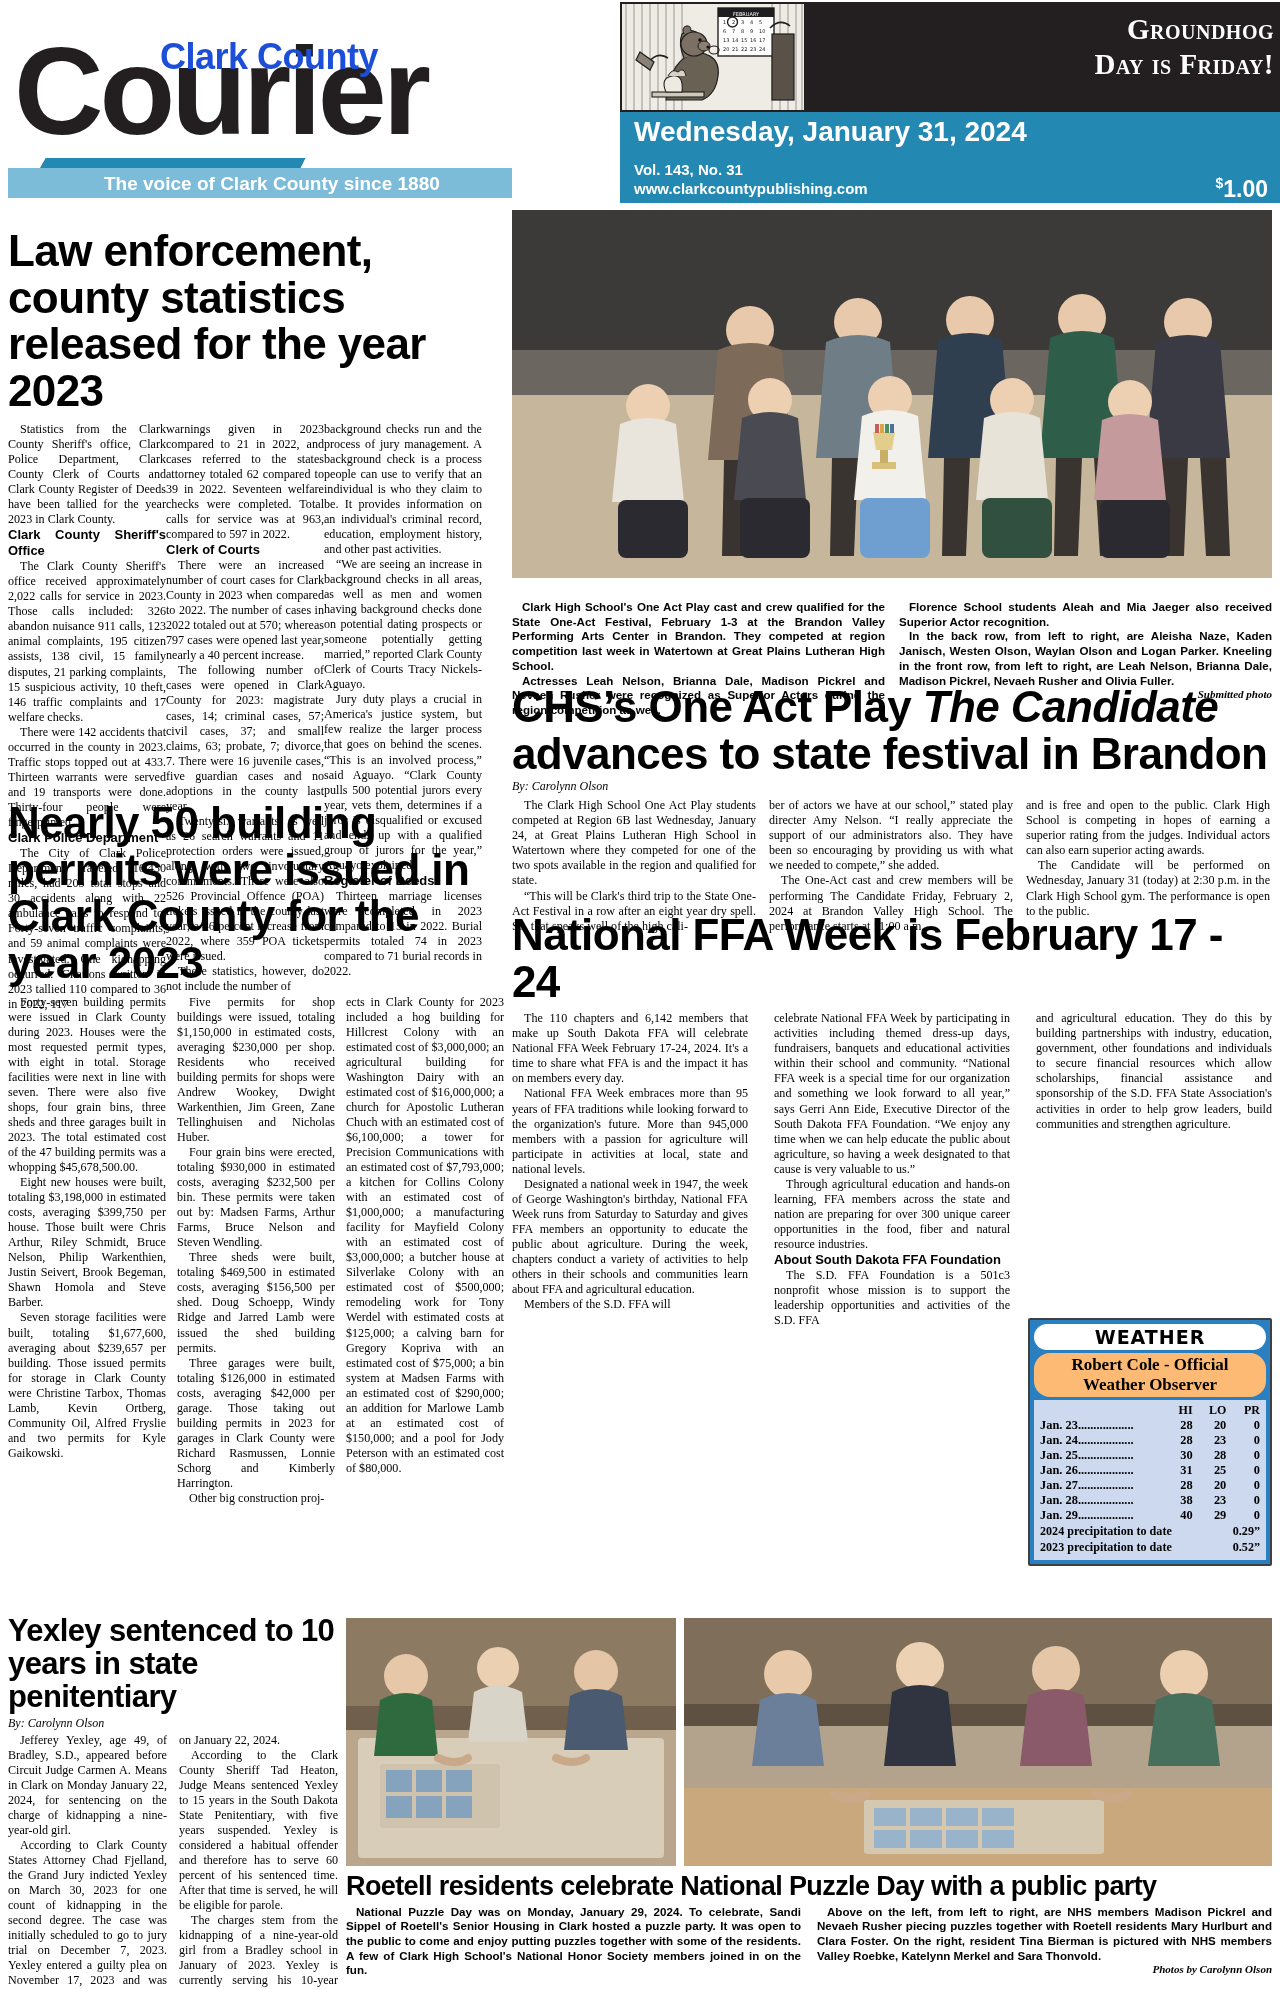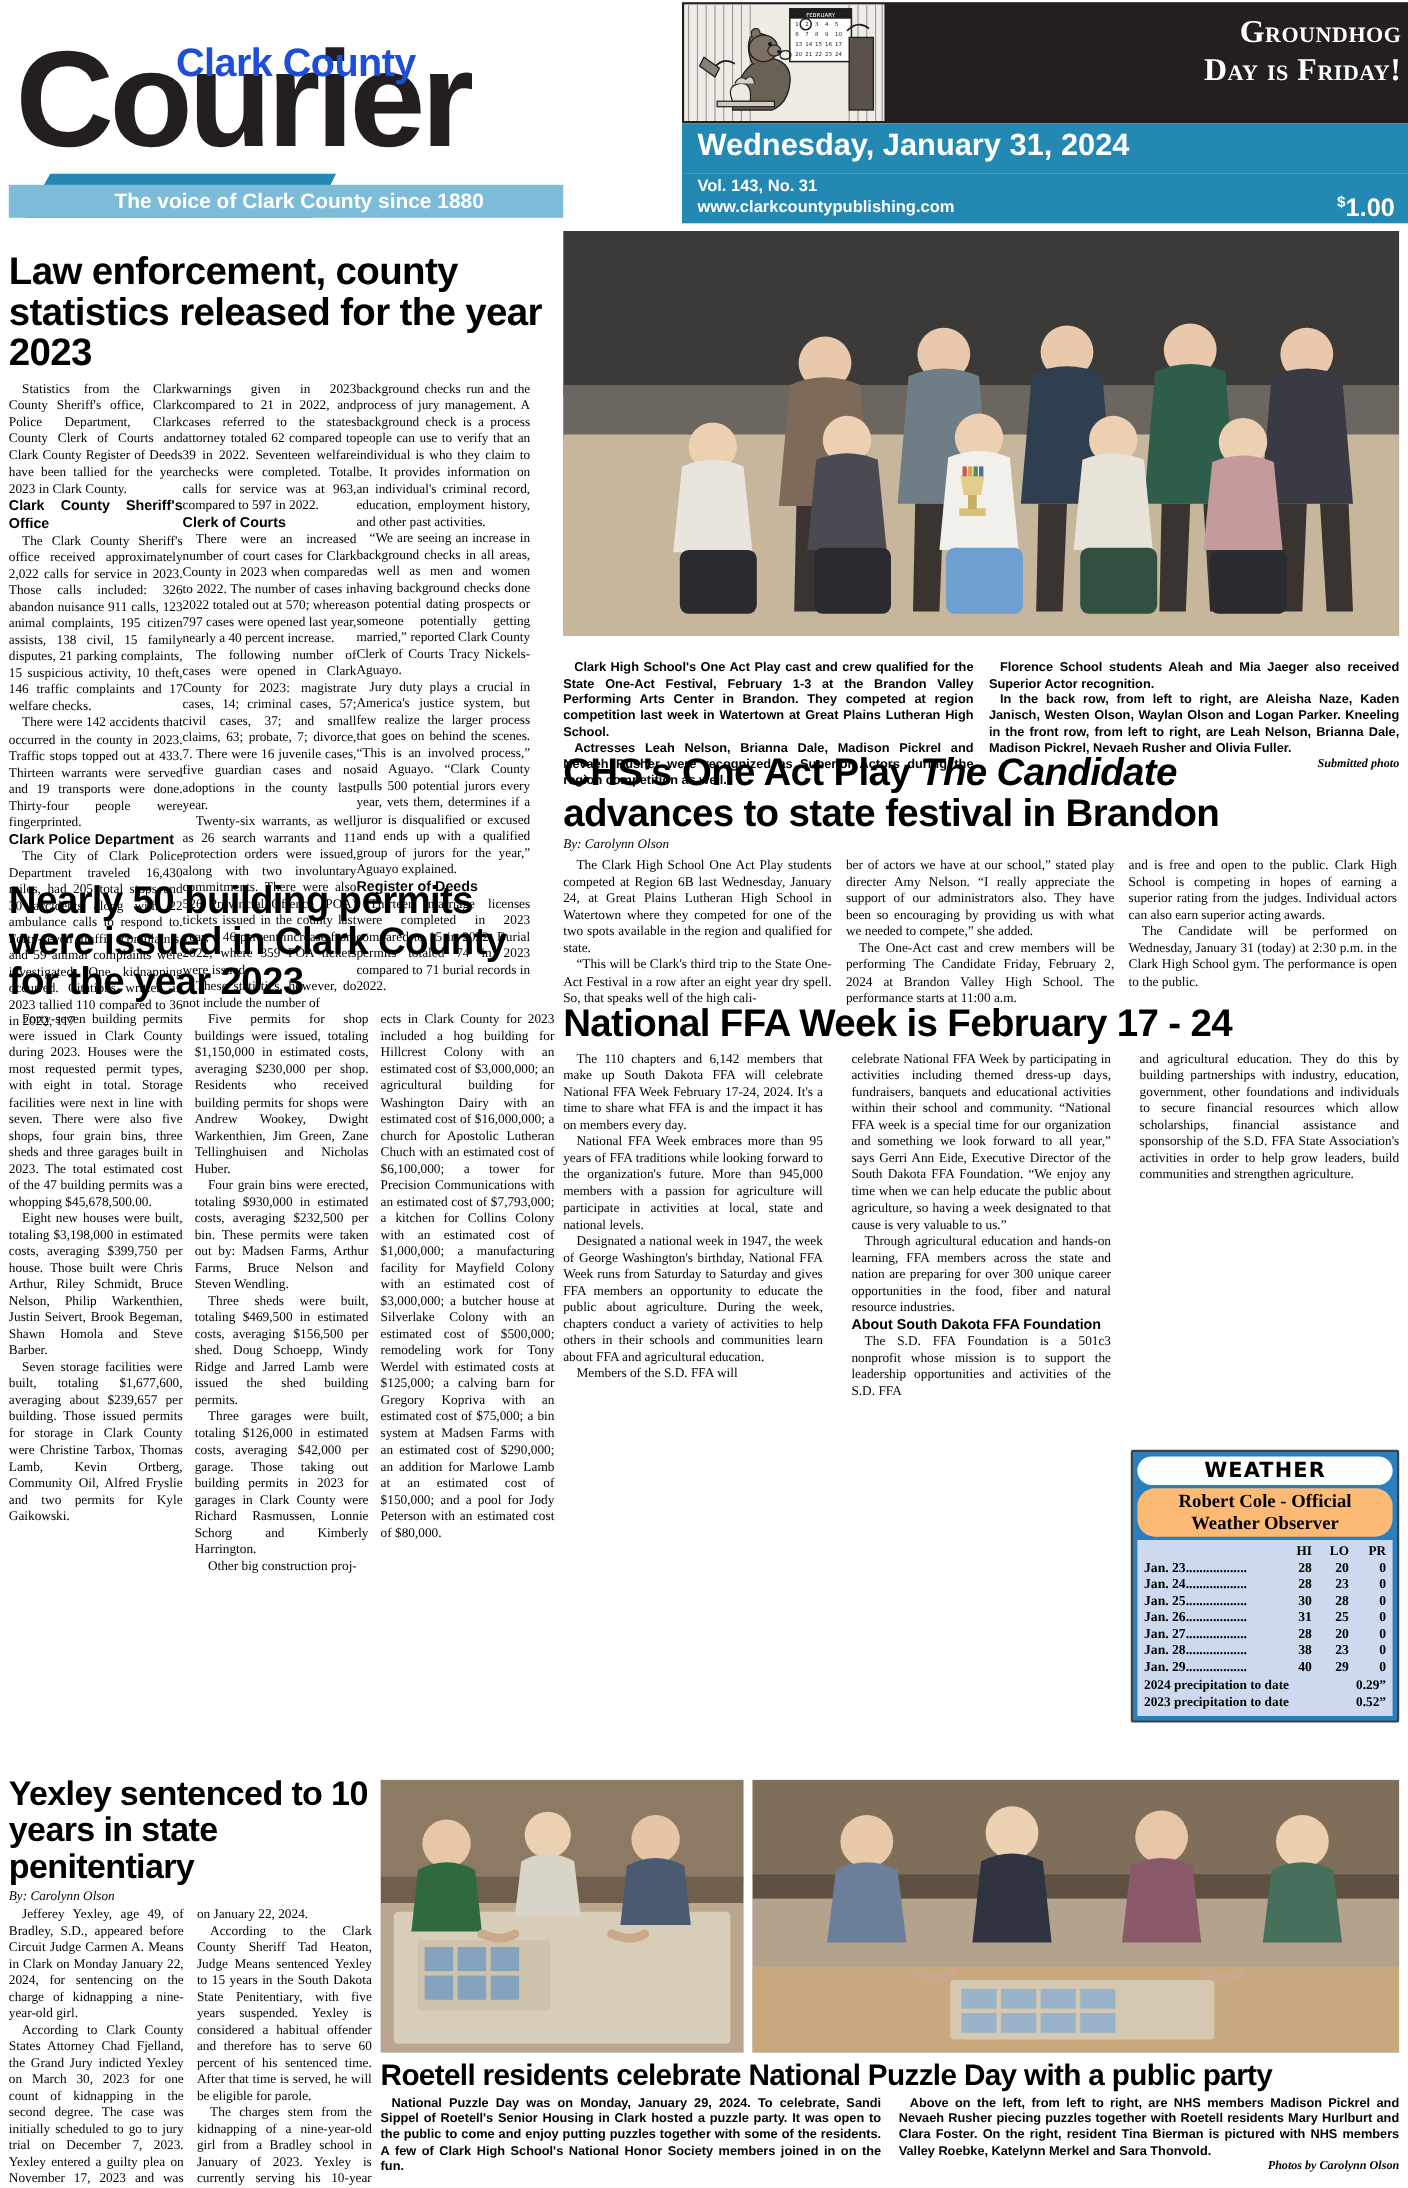--- a/index.html
+++ b/index.html
@@ -105,21 +105,21 @@
     font-family:"Liberation Serif", serif;
     font-weight:bold; font-style:italic; font-size:14px; color:#000;
   }
 
   
   .hl {
     font-family:"Liberation Sans", sans-serif;
     font-weight:bold; color:#000;
     line-height:1.06; letter-spacing:-0.6px;
   }
-  .hl.h1 { font-size:35px; }
+  .hl.h1 { font-size:44px; }
   .hl.h2 { font-size:31px; }
   .hl.h3 { font-size:27px; }
   .byline { font-family:"Liberation Serif", serif; font-style:italic; font-size:12px; margin:2px 0 2px 0; }
   .body-col {
     font-family:"Liberation Serif", serif;
     font-size:12.1px; line-height:1.245;
     text-align:justify;
     -webkit-hyphens:auto; hyphens:auto;
   }
   .body-col p { margin:0; text-indent:12px; }

